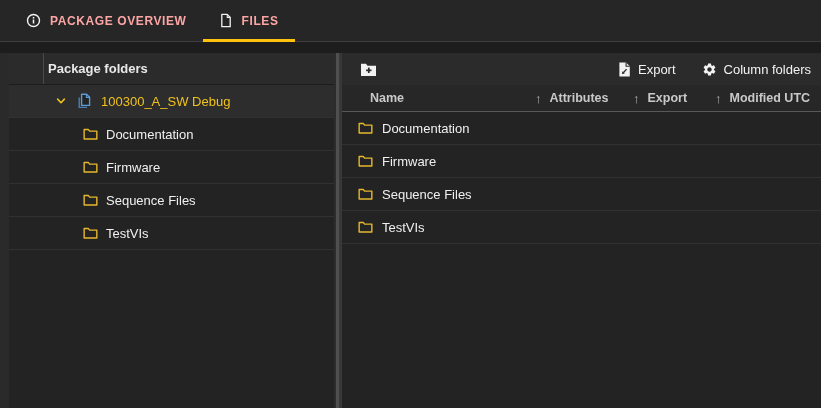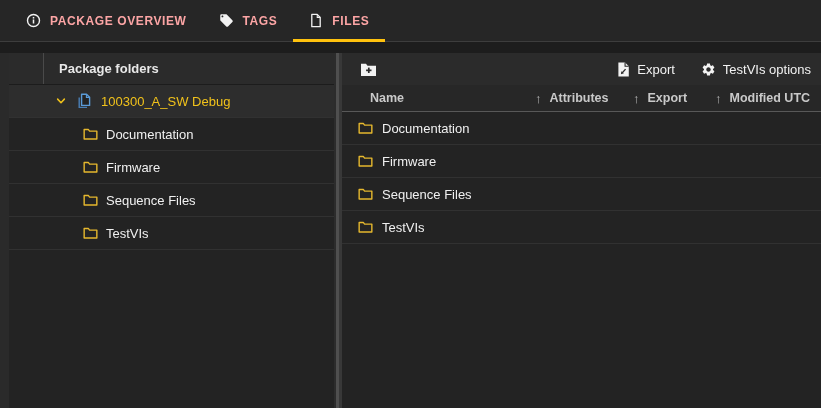--- a/index.html
+++ b/index.html
@@ -24,21 +24,21 @@
     content:"";position:absolute;left:0;right:0;bottom:-1px;height:3px;
     background:#ffc20e;
   }
   
   .left-rail{position:absolute;left:0;top:53px;bottom:0;width:9px;background:#2a2a2a;}
   .left-panel{
     position:absolute;left:9px;top:53px;bottom:0;width:325px;background:#232323;
   }
   .left-header{
     height:32px;background:#2b2b2b;display:flex;align-items:center;
-    border-bottom:1px solid #1c1c1c;box-sizing:border-box;gap:11px;
+    border-bottom:1px solid #1c1c1c;box-sizing:border-box;
   }
   .left-header-cell{width:35px;height:100%;border-right:1px solid #4a4a4a;box-sizing:border-box;}
   .left-header-label{padding-left:4px;font-size:13px;font-weight:bold;color:#e8e8e8;}
   .tree-row{
     height:33px;display:flex;align-items:center;box-sizing:border-box;
     border-bottom:1px solid #313131;font-size:13px;color:#f0f0f0;cursor:pointer;
   }
   .tree-row.root{padding-left:46px;background:#2d2d2d;}
   .tree-row.root .label{color:#f1c21b;margin-left:9px;}
   .tree-row.child{padding-left:74px;}
@@ -84,28 +84,20 @@
 <div class="tabbar">
   <div class="tab">
     <span>
       <svg width="15" height="15" viewBox="0 0 16 16">
         <circle cx="8" cy="8" r="6.4" fill="none" stroke="#f2f2f2" stroke-width="1.5"></circle>
         <rect x="7.2" y="6.9" width="1.6" height="4.3" fill="#f2f2f2"></rect>
         <rect x="7.2" y="4.2" width="1.6" height="1.7" fill="#f2f2f2"></rect>
       </svg>
     </span>
     <span>PACKAGE OVERVIEW</span>
-  </div>
-  <div class="tab">
-    <span>
-      <svg width="15" height="15" viewBox="0 0 24 24">
-        <path fill="#f2f2f2" d="M21.41 11.58l-9-9C12.05 2.22 11.55 2 11 2H4c-1.1 0-2 .9-2 2v7c0 .55.22 1.05.59 1.42l9 9c.36.36.86.58 1.41.58.55 0 1.05-.22 1.41-.59l7-7c.37-.36.59-.86.59-1.41 0-.55-.22-1.06-.59-1.42zM5.5 7C4.67 7 4 6.33 4 5.5S4.67 4 5.5 4 7 4.67 7 5.5 6.33 7 5.5 7z"></path>
-      </svg>
-    </span>
-    <span>TAGS</span>
   </div>
   <div class="tab active">
     <span>
       <svg width="14" height="15" viewBox="0 0 16 17">
         <path d="M3.2 1.5 h6.2 l3.4 3.4 v10.6 h-9.6 z" fill="none" stroke="#f2f2f2" stroke-width="1.5" stroke-linejoin="round"></path>
         <path d="M9.4 1.5 v3.4 h3.4" fill="none" stroke="#f2f2f2" stroke-width="1.2"></path>
       </svg>
     </span>
     <span>FILES</span>
   </div>
@@ -195,21 +187,21 @@
           </svg>
         </span>
         <span class="lbl">Export</span>
       </div>
       <div class="toolbtn">
         <span>
           <svg width="15" height="15" viewBox="0 0 24 24">
             <path fill="#f2f2f2" d="M19.14 12.94c.04-.3.06-.61.06-.94 0-.32-.02-.64-.07-.94l2.03-1.58c.18-.14.23-.41.12-.61l-1.92-3.32c-.12-.22-.37-.29-.59-.22l-2.39.96c-.5-.38-1.03-.7-1.62-.94l-.36-2.54c-.04-.24-.24-.41-.48-.41h-3.84c-.24 0-.43.17-.47.41l-.36 2.54c-.59.24-1.13.57-1.62.94l-2.39-.96c-.22-.08-.47 0-.59.22L2.74 8.87c-.12.21-.08.47.12.61l2.03 1.58c-.05.3-.09.63-.09.94s.02.64.07.94l-2.03 1.58c-.18.14-.23.41-.12.61l1.92 3.32c.12.22.37.29.59.22l2.39-.96c.5.38 1.03.7 1.62.94l.36 2.54c.05.24.24.41.48.41h3.84c.24 0 .44-.17.47-.41l.36-2.54c.59-.24 1.13-.56 1.62-.94l2.39.96c.22.08.47 0 .59-.22l1.92-3.32c.12-.22.07-.47-.12-.61l-2.01-1.58zM12 15.6c-1.98 0-3.6-1.62-3.6-3.6s1.62-3.6 3.6-3.6 3.6 1.62 3.6 3.6-1.62 3.6-3.6 3.6z"></path>
           </svg>
         </span>
-        <span class="lbl">TestVIs options</span>
+        <span class="lbl">Column folders</span>
       </div>
     </div>
   </div>
 
   <div class="grid-header">
     <div class="col-name">Name</div>
     <div class="col col-attributes">
       <span class="arrow">↑</span>
       <span>Attributes</span>
     </div>

